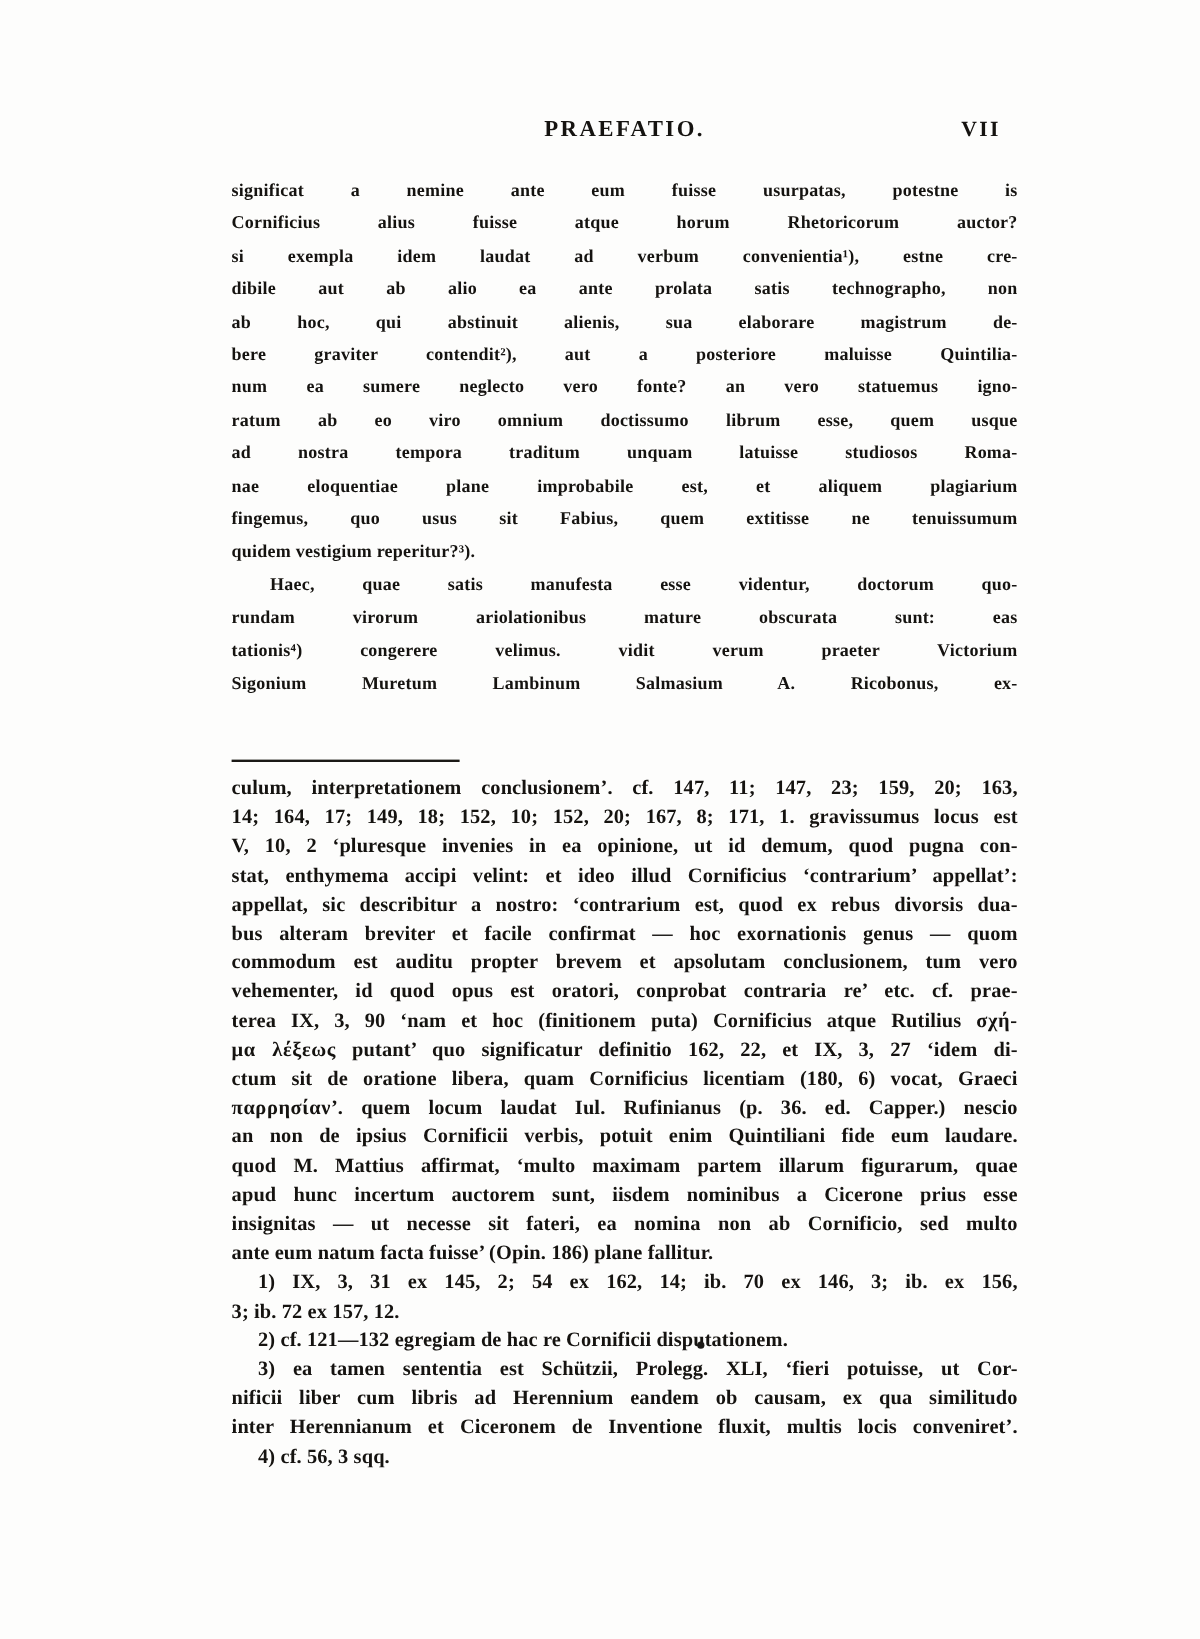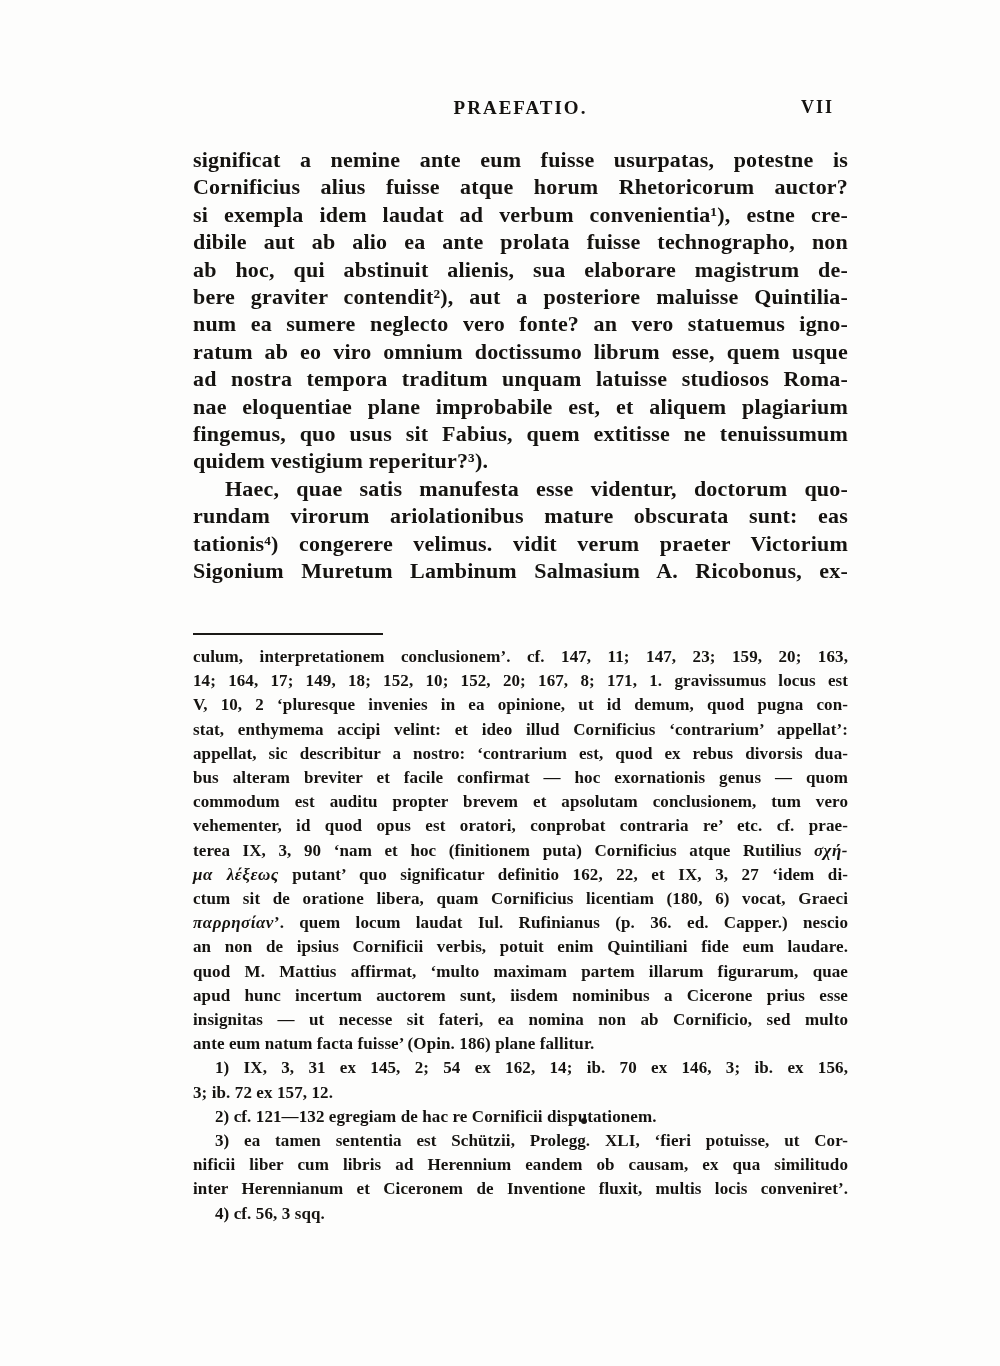--- a/index.html
+++ b/index.html
@@ -29,21 +29,21 @@
   }
   .page-number {
     position: absolute;
     right: 14px; top: 0;
     font-size: 18px;
     letter-spacing: 2px;
   }
   .body-text {
     position: absolute;
     left: 193px; top: 146px; width: 655px;
-    font-size: 22px;
+    font-size: 15px;
     font-weight: bold;
     line-height: 27.4px;
     letter-spacing: 0.2px;
   }
   .footnote-rule {
     position: absolute;
     left: 193px; top: 633px;
     width: 190px; height: 2px;
     background: #1b1916;
   }
@@ -52,21 +52,21 @@
     left: 193px; top: 645px; width: 655px;
     font-size: 17px;
     font-weight: bold;
     line-height: 24.2px;
     letter-spacing: 0.1px;
   }
   .line { white-space: normal; }
   .line.j { text-align: justify; text-align-last: justify; }
   .body-text .line.ind { text-indent: 32px; }
   .footnotes .line.ind { text-indent: 22px; }
-  .greek { font-style: italic; letter-spacing: 0.5px; margin-top: 23px; }
+  .greek { letter-spacing: 0.5px; margin-top: 23px; }
   .speck {
     position: absolute;
     left: 581px; top: 1118px;
     width: 6px; height: 6px;
     border-radius: 50%;
     background: #1b1916;
   }
 </style>
 </head>
 <body>
@@ -74,21 +74,21 @@
 <div class="page">
   <div class="header">
     <span class="running-title">PRAEFATIO.</span>
     <span class="page-number">VII</span>
   </div>
 
   <div class="body-text">
       <div class="line j"><span>significat a nemine ante eum fuisse usurpatas, potestne is</span></div>
       <div class="line j"><span>Cornificius alius fuisse atque horum Rhetoricorum auctor?</span></div>
       <div class="line j"><span>si exempla idem laudat ad verbum convenientia¹), estne cre-</span></div>
-      <div class="line j"><span>dibile aut ab alio ea ante prolata fuisse technographo, non</span></div>
+      <div class="line j"><span>dibile aut ab alio ea ante prolata satis technographo, non</span></div>
       <div class="line j"><span>ab hoc, qui abstinuit alienis, sua elaborare magistrum de-</span></div>
       <div class="line j"><span>bere graviter contendit²), aut a posteriore maluisse Quintilia-</span></div>
       <div class="line j"><span>num ea sumere neglecto vero fonte? an vero statuemus igno-</span></div>
       <div class="line j"><span>ratum ab eo viro omnium doctissumo librum esse, quem usque</span></div>
       <div class="line j"><span>ad nostra tempora traditum unquam latuisse studiosos Roma-</span></div>
       <div class="line j"><span>nae eloquentiae plane improbabile est, et aliquem plagiarium</span></div>
       <div class="line j"><span>fingemus, quo usus sit Fabius, quem extitisse ne tenuissumum</span></div>
       <div class="line"><span>quidem vestigium reperitur?³).</span></div>
       <div class="line j ind"><span>Haec, quae satis manufesta esse videntur, doctorum quo-</span></div>
       <div class="line j"><span>rundam virorum ariolationibus mature obscurata sunt: eas</span></div>

